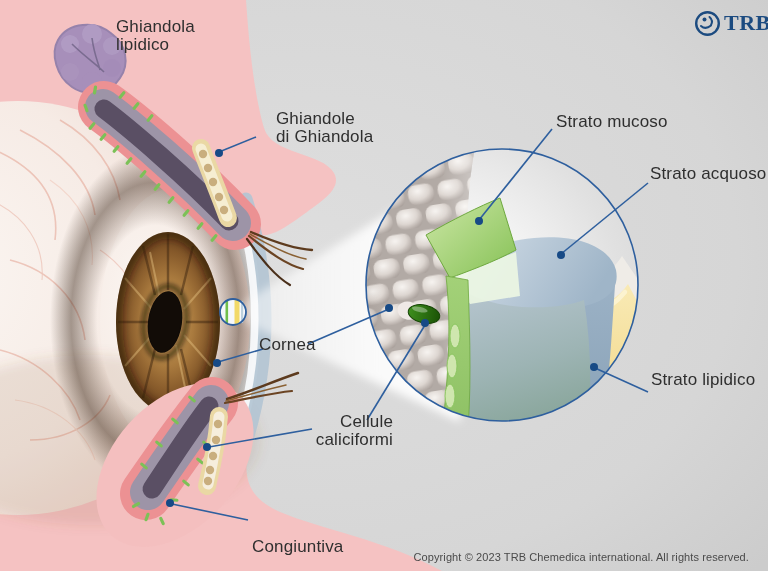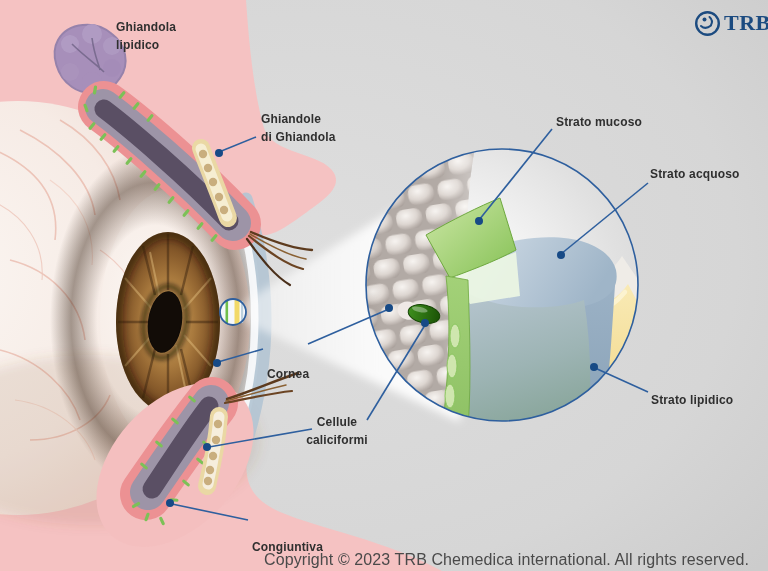--- a/index.html
+++ b/index.html
@@ -3,31 +3,31 @@
 <meta charset="utf-8">
 <style>
   html,body{margin:0;padding:0;background:#bfbfbf;}
   #stage{
     position:relative;width:768px;height:571px;overflow:hidden;
     font-family:"Liberation Sans",sans-serif;
     background:linear-gradient(135deg,#dedede 0%,#d6d6d6 55%,#cfcfcf 100%);
   }
   #art{position:absolute;left:0;top:0;}
   .lbl{
-    position:absolute;color:#2f2f2f;font-size:12px;font-weight:700;
+    position:absolute;color:#2f2f2f;font-size:17px;font-weight:400;
     letter-spacing:.15px;line-height:18px;white-space:nowrap;
   }
-  .lbl.center{text-align:center;}
+  .lbl.center{text-align:right;}
   #logo{position:absolute;left:694px;top:9px;display:flex;align-items:center;gap:3px;}
   #logo .trb-text{
     font-family:"Liberation Serif",serif;font-weight:700;font-size:22px;
     color:#1c4b80;letter-spacing:.5px;line-height:28px;
   }
   #copyright{
-    position:absolute;right:19px;top:551px;font-size:16px;font-weight:400;
+    position:absolute;right:19px;top:551px;font-size:11px;font-weight:400;
     color:#4a4a4a;letter-spacing:.1px;
   }
 </style>
 </head>
 <body>
 
 <div id="stage">
 
 <svg id="art" width="768" height="571" viewBox="0 0 768 571">
   <defs>
@@ -405,28 +405,28 @@
     <circle cx="425" cy="323" r="4"></circle>
         <circle cx="207" cy="447" r="4"></circle>
         <circle cx="170" cy="503" r="4"></circle>
   </g>
 </svg>
 
 <div class="lbl" style="left:116px;top:18px;">
   <span>Ghiandola</span><br>
   <span>lipidico</span>
 </div>
-<div class="lbl" style="left:261px;top:110px;">
+<div class="lbl" style="left:276px;top:110px;">
   <span>Ghiandole</span><br>
   <span>di Ghiandola</span>
 </div>
 <div class="lbl" style="left:556px;top:113px;">Strato mucoso</div>
 <div class="lbl" style="left:650px;top:165px;text-align:right;">Strato acquoso</div>
-<div class="lbl" style="left:651px;top:391px;">Strato lipidico</div>
-<div class="lbl" style="left:267px;top:336px;margin-top:29px;">Cornea</div>
+<div class="lbl" style="left:651px;top:371px;">Strato lipidico</div>
+<div class="lbl" style="left:259px;top:336px;">Cornea</div>
 <div class="lbl center" style="left:281px;top:413px;width:112px;">
   <span>Cellule</span><br>
   <span>caliciformi</span>
 </div>
 <div class="lbl" style="left:252px;top:510px;margin-top:28px;">Congiuntiva</div>
 
 <div id="logo">
   <svg width="27" height="27" viewBox="0 0 27 27">
     <circle cx="13.5" cy="13.5" r="11.3" fill="none" stroke="#1c4b80" stroke-width="2.4"></circle>
     <circle cx="10.5" cy="9.5" r="2" fill="#1c4b80"></circle>

